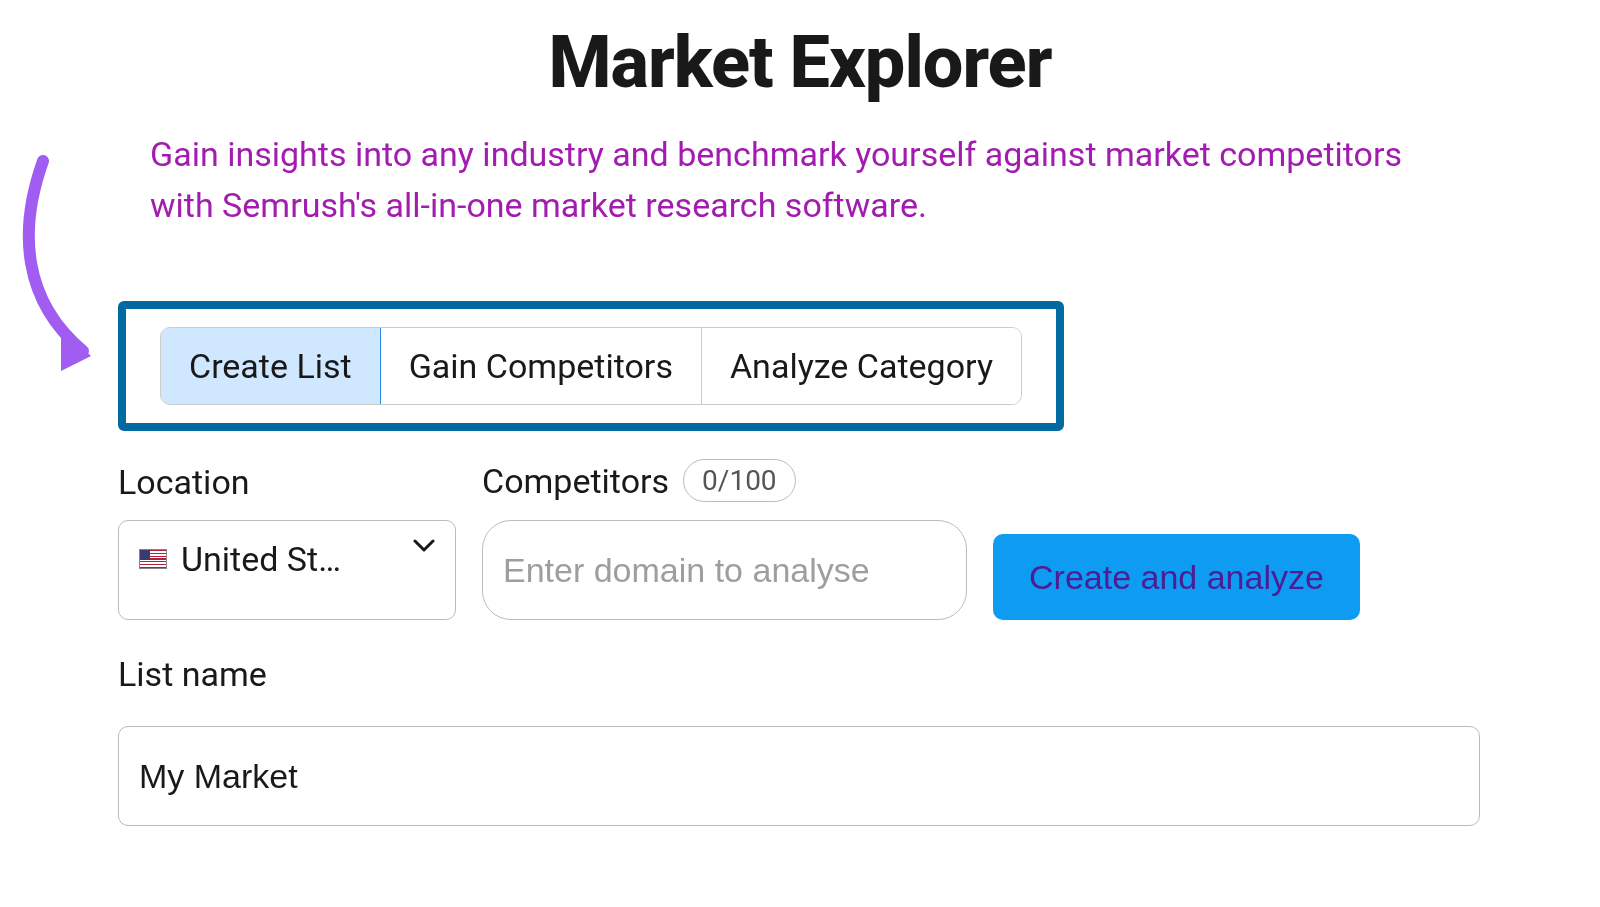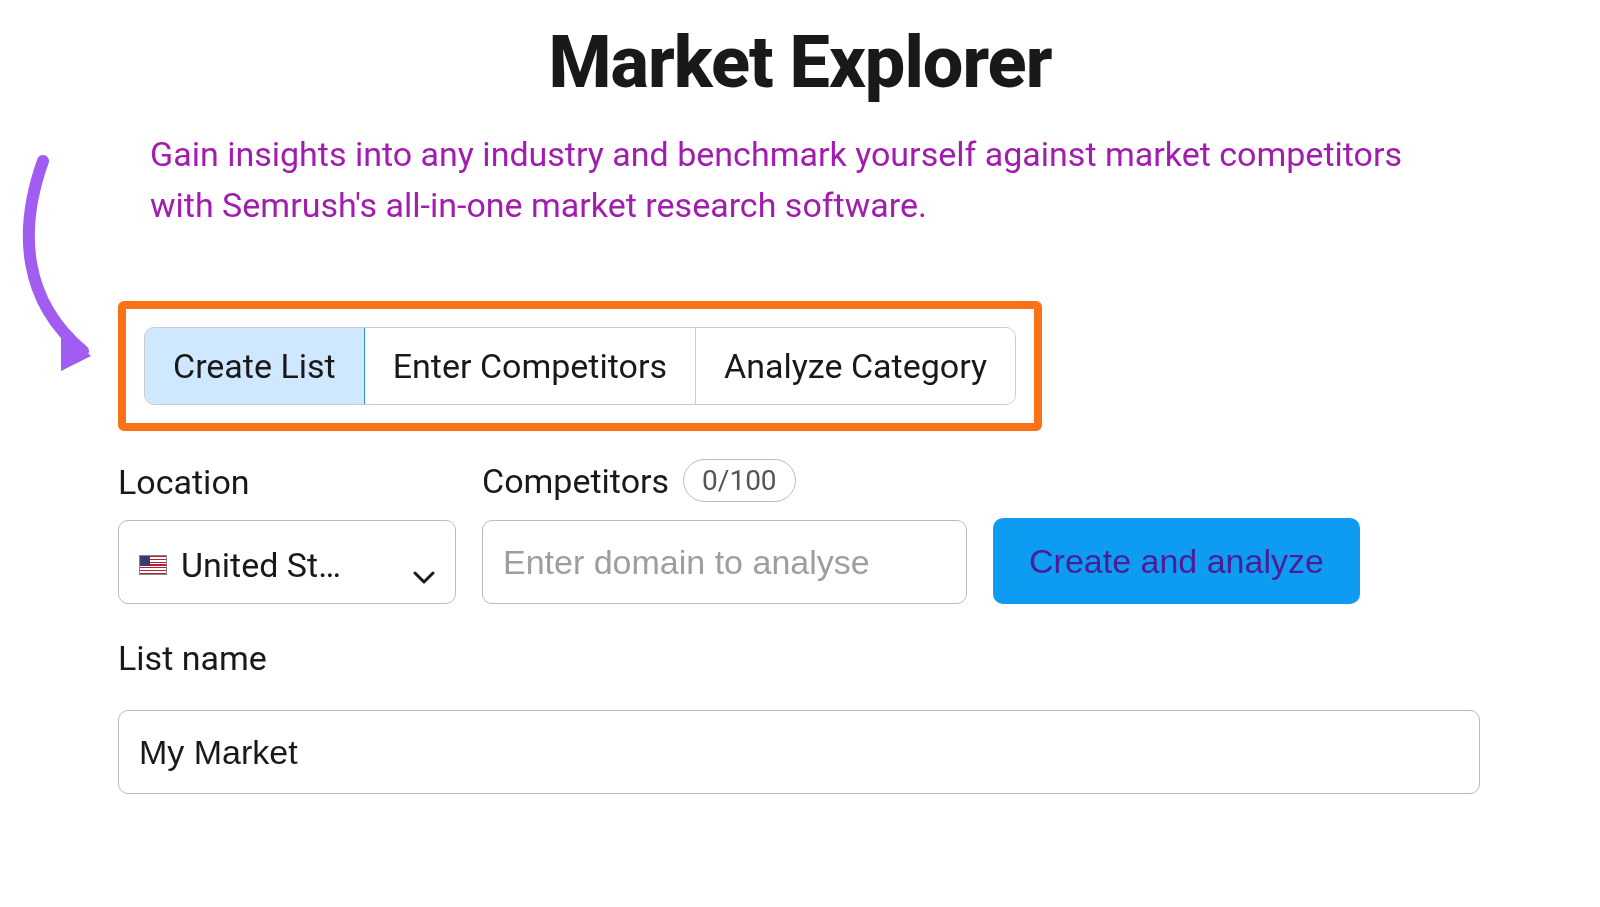--- a/index.html
+++ b/index.html
@@ -34,24 +34,24 @@
       line-height: 1.5;
       padding: 0 40px;
     }
     .content-wrap {
       position: relative;
       margin-left: 118px;
       margin-right: 120px;
     }
     
     .tabs-highlight {
-      border: 8px solid #f97316;
+      border: 8px solid #0369a1;
       border-radius: 6px;
       display: inline-block;
-      padding: 18px 18px;
+      padding: 18px 34px;
       margin-bottom: 28px;
       background: #fff;
     }
     .tabs {
       display: flex;
       border: 1px solid #ccc;
       border-radius: 10px;
       overflow: hidden;
     }
     .tab {
@@ -107,23 +107,23 @@
       color: #555;
       padding: 4px 18px;
     }
     .select-box, .text-input {
       border: 1px solid #bcbcbc;
       border-radius: 10px;
       font-size: 34px;
       padding: 18px 20px;
       background: #fff;
       color: #191919;
-      height: 84px;
-      display: flex;
-      align-items: flex-end;
+      height: 100px;
+      display: flex;
+      align-items: flex-start;
     }
     .select-box {
       width: 338px;
       cursor: pointer;
       gap: 14px;
       justify-content: space-between;
     }
     .select-inner {
       display: flex;
       align-items: center;
@@ -155,20 +155,21 @@
     .select-text {
       overflow: hidden;
       text-overflow: ellipsis;
       white-space: nowrap;
     }
     .chevron {
       flex-shrink: 0;
     }
     .competitors-input {
       width: 454px;
+      border-radius: 29px;
     }
     .text-input {
       width: 100%;
       outline: none;
     }
     .text-input::placeholder {
       color: #9e9e9e;
     }
     .primary-btn {
       background: #0e9bf2;
@@ -198,21 +199,21 @@
 <div class="content-wrap">
 
   <svg class="arrow-svg" viewBox="0 0 120 230">
     <path d="M 30 10 C 5 80, 10 150, 70 200" stroke="#a15cf1" stroke-width="12" fill="none" stroke-linecap="round"></path>
     <path d="M 48 178 L 78 205 L 48 220 Z" fill="#a15cf1"></path>
   </svg>
 
   <div class="tabs-highlight">
     <div class="tabs">
       <div class="tab active">Create List</div>
-      <div class="tab">Enter Competitors</div>
+      <div class="tab">Gain Competitors</div>
       <div class="tab">Analyze Category</div>
     </div>
   </div>
 
   <div class="form-row">
     <div class="field-group">
       <div class="field-label">Location</div>
       <div class="select-box">
         <div class="select-inner">
           <span class="flag"></span>

